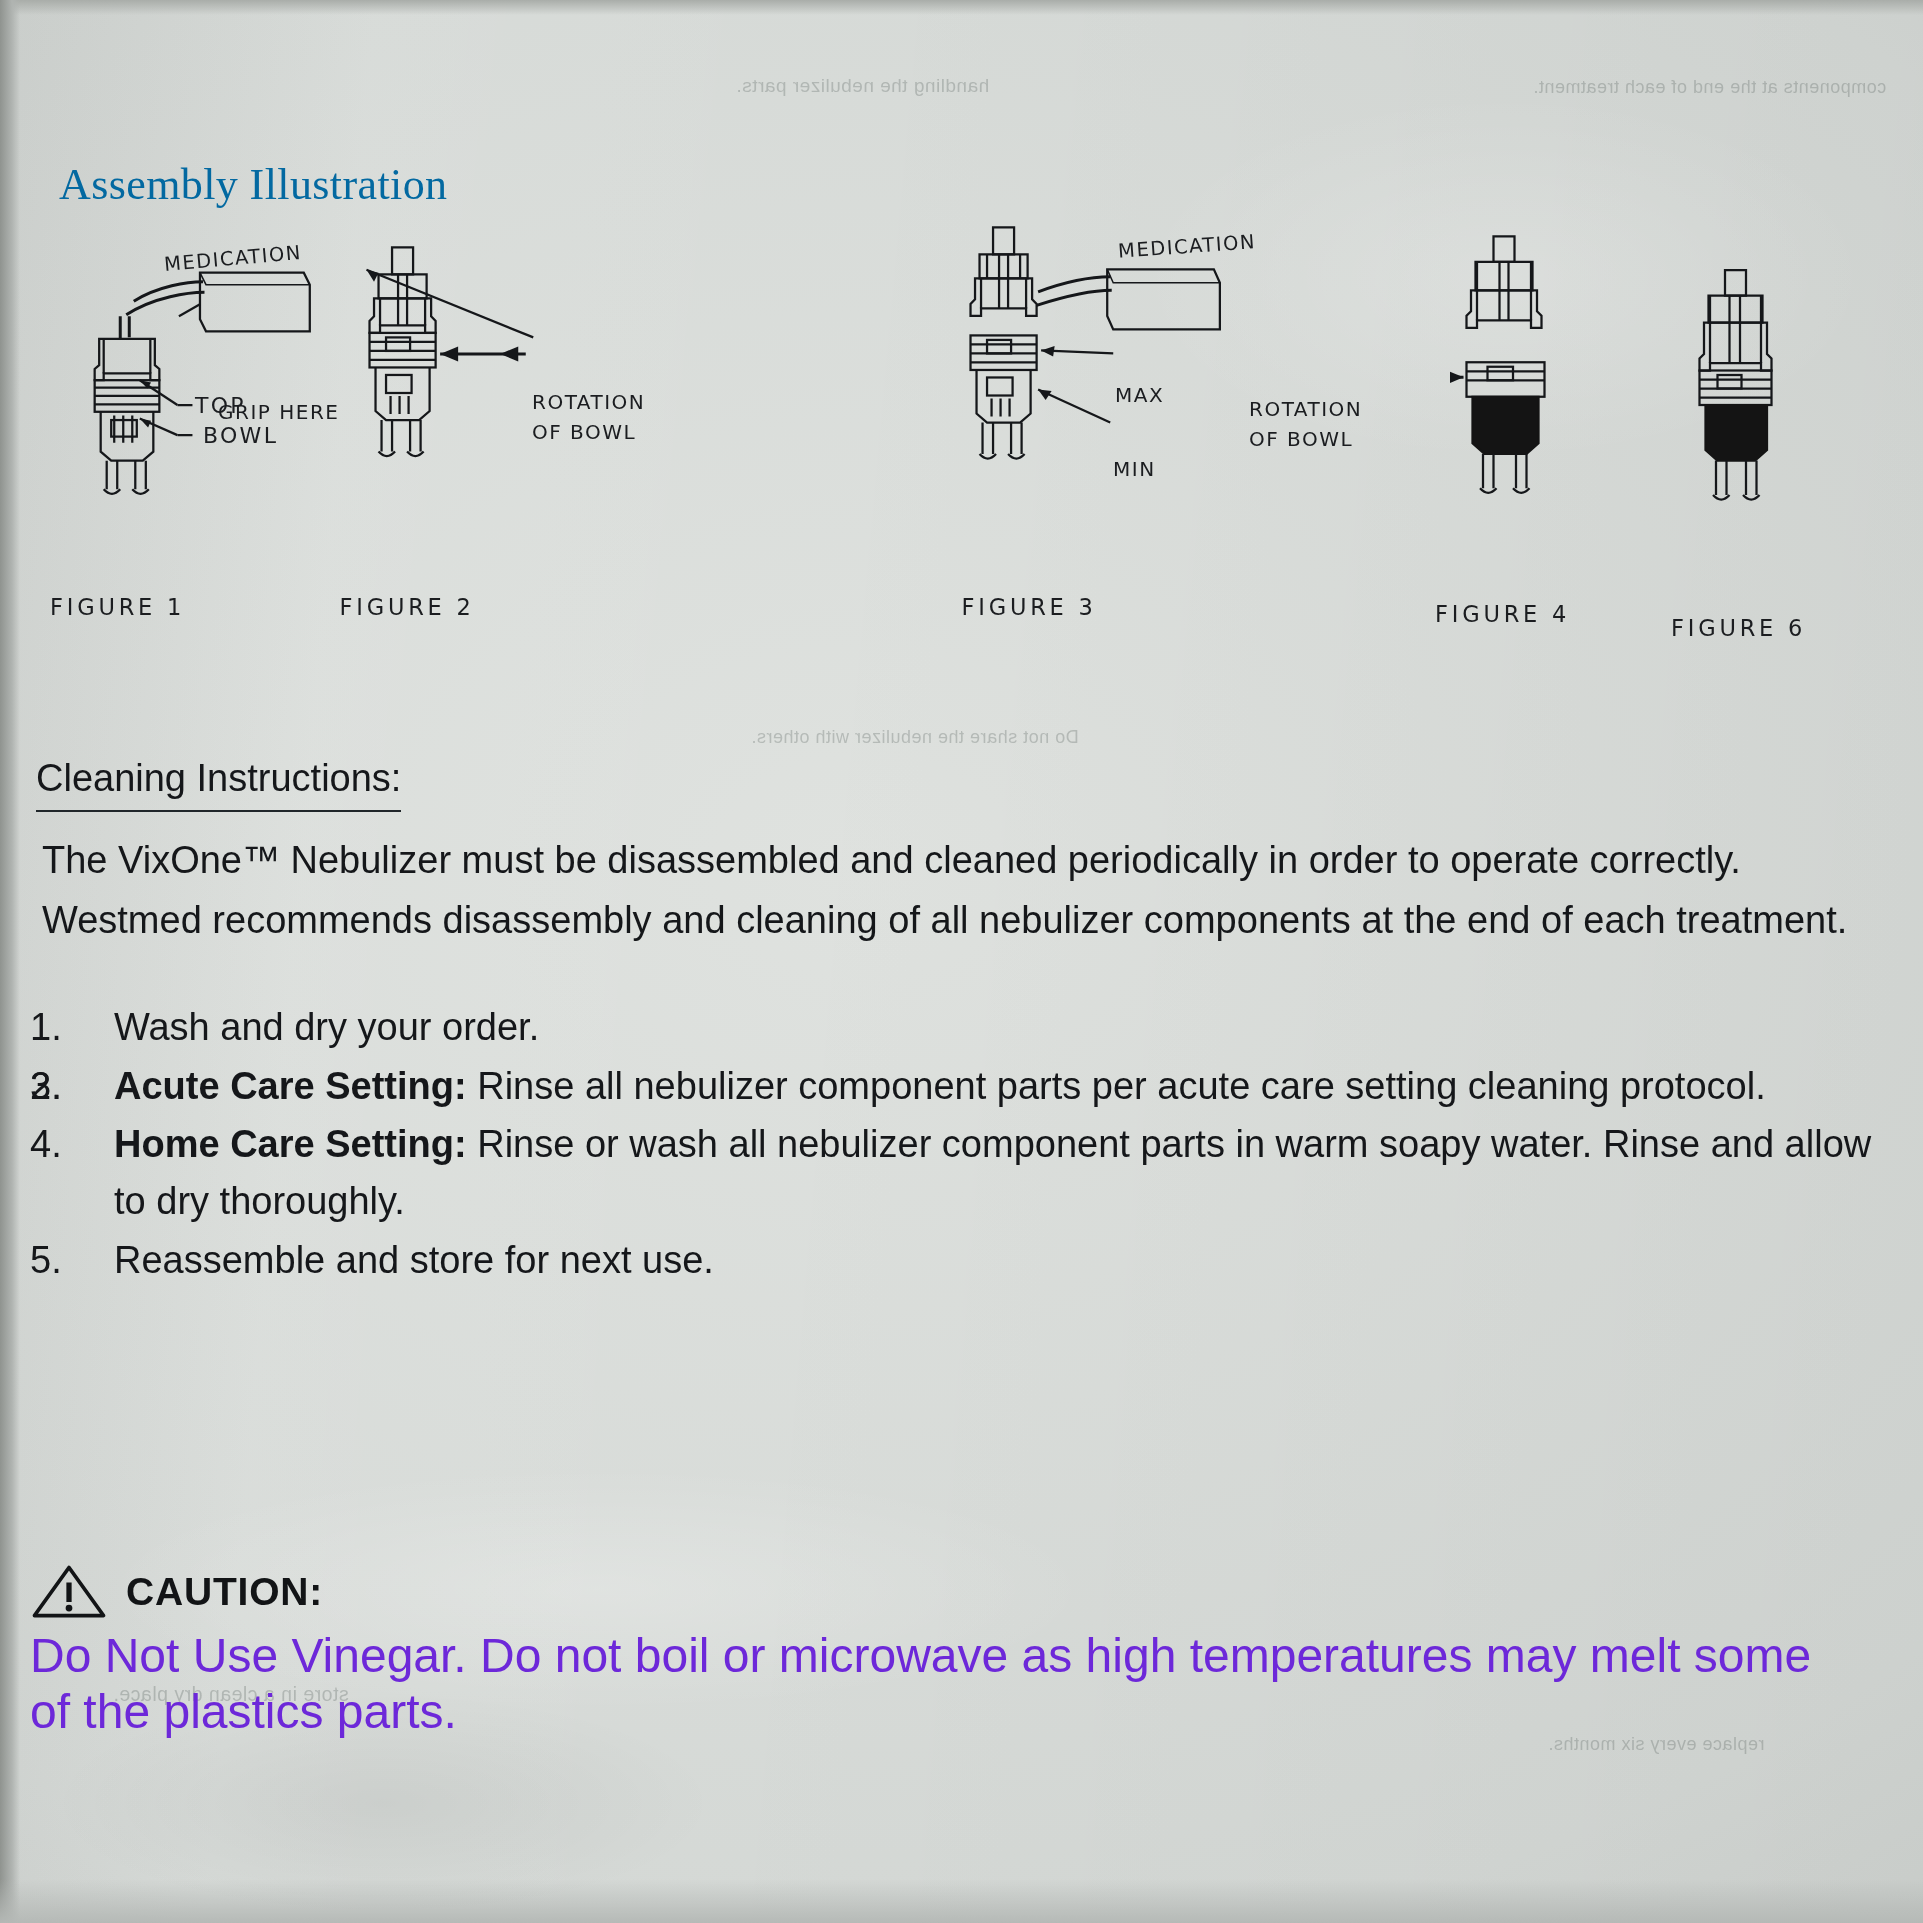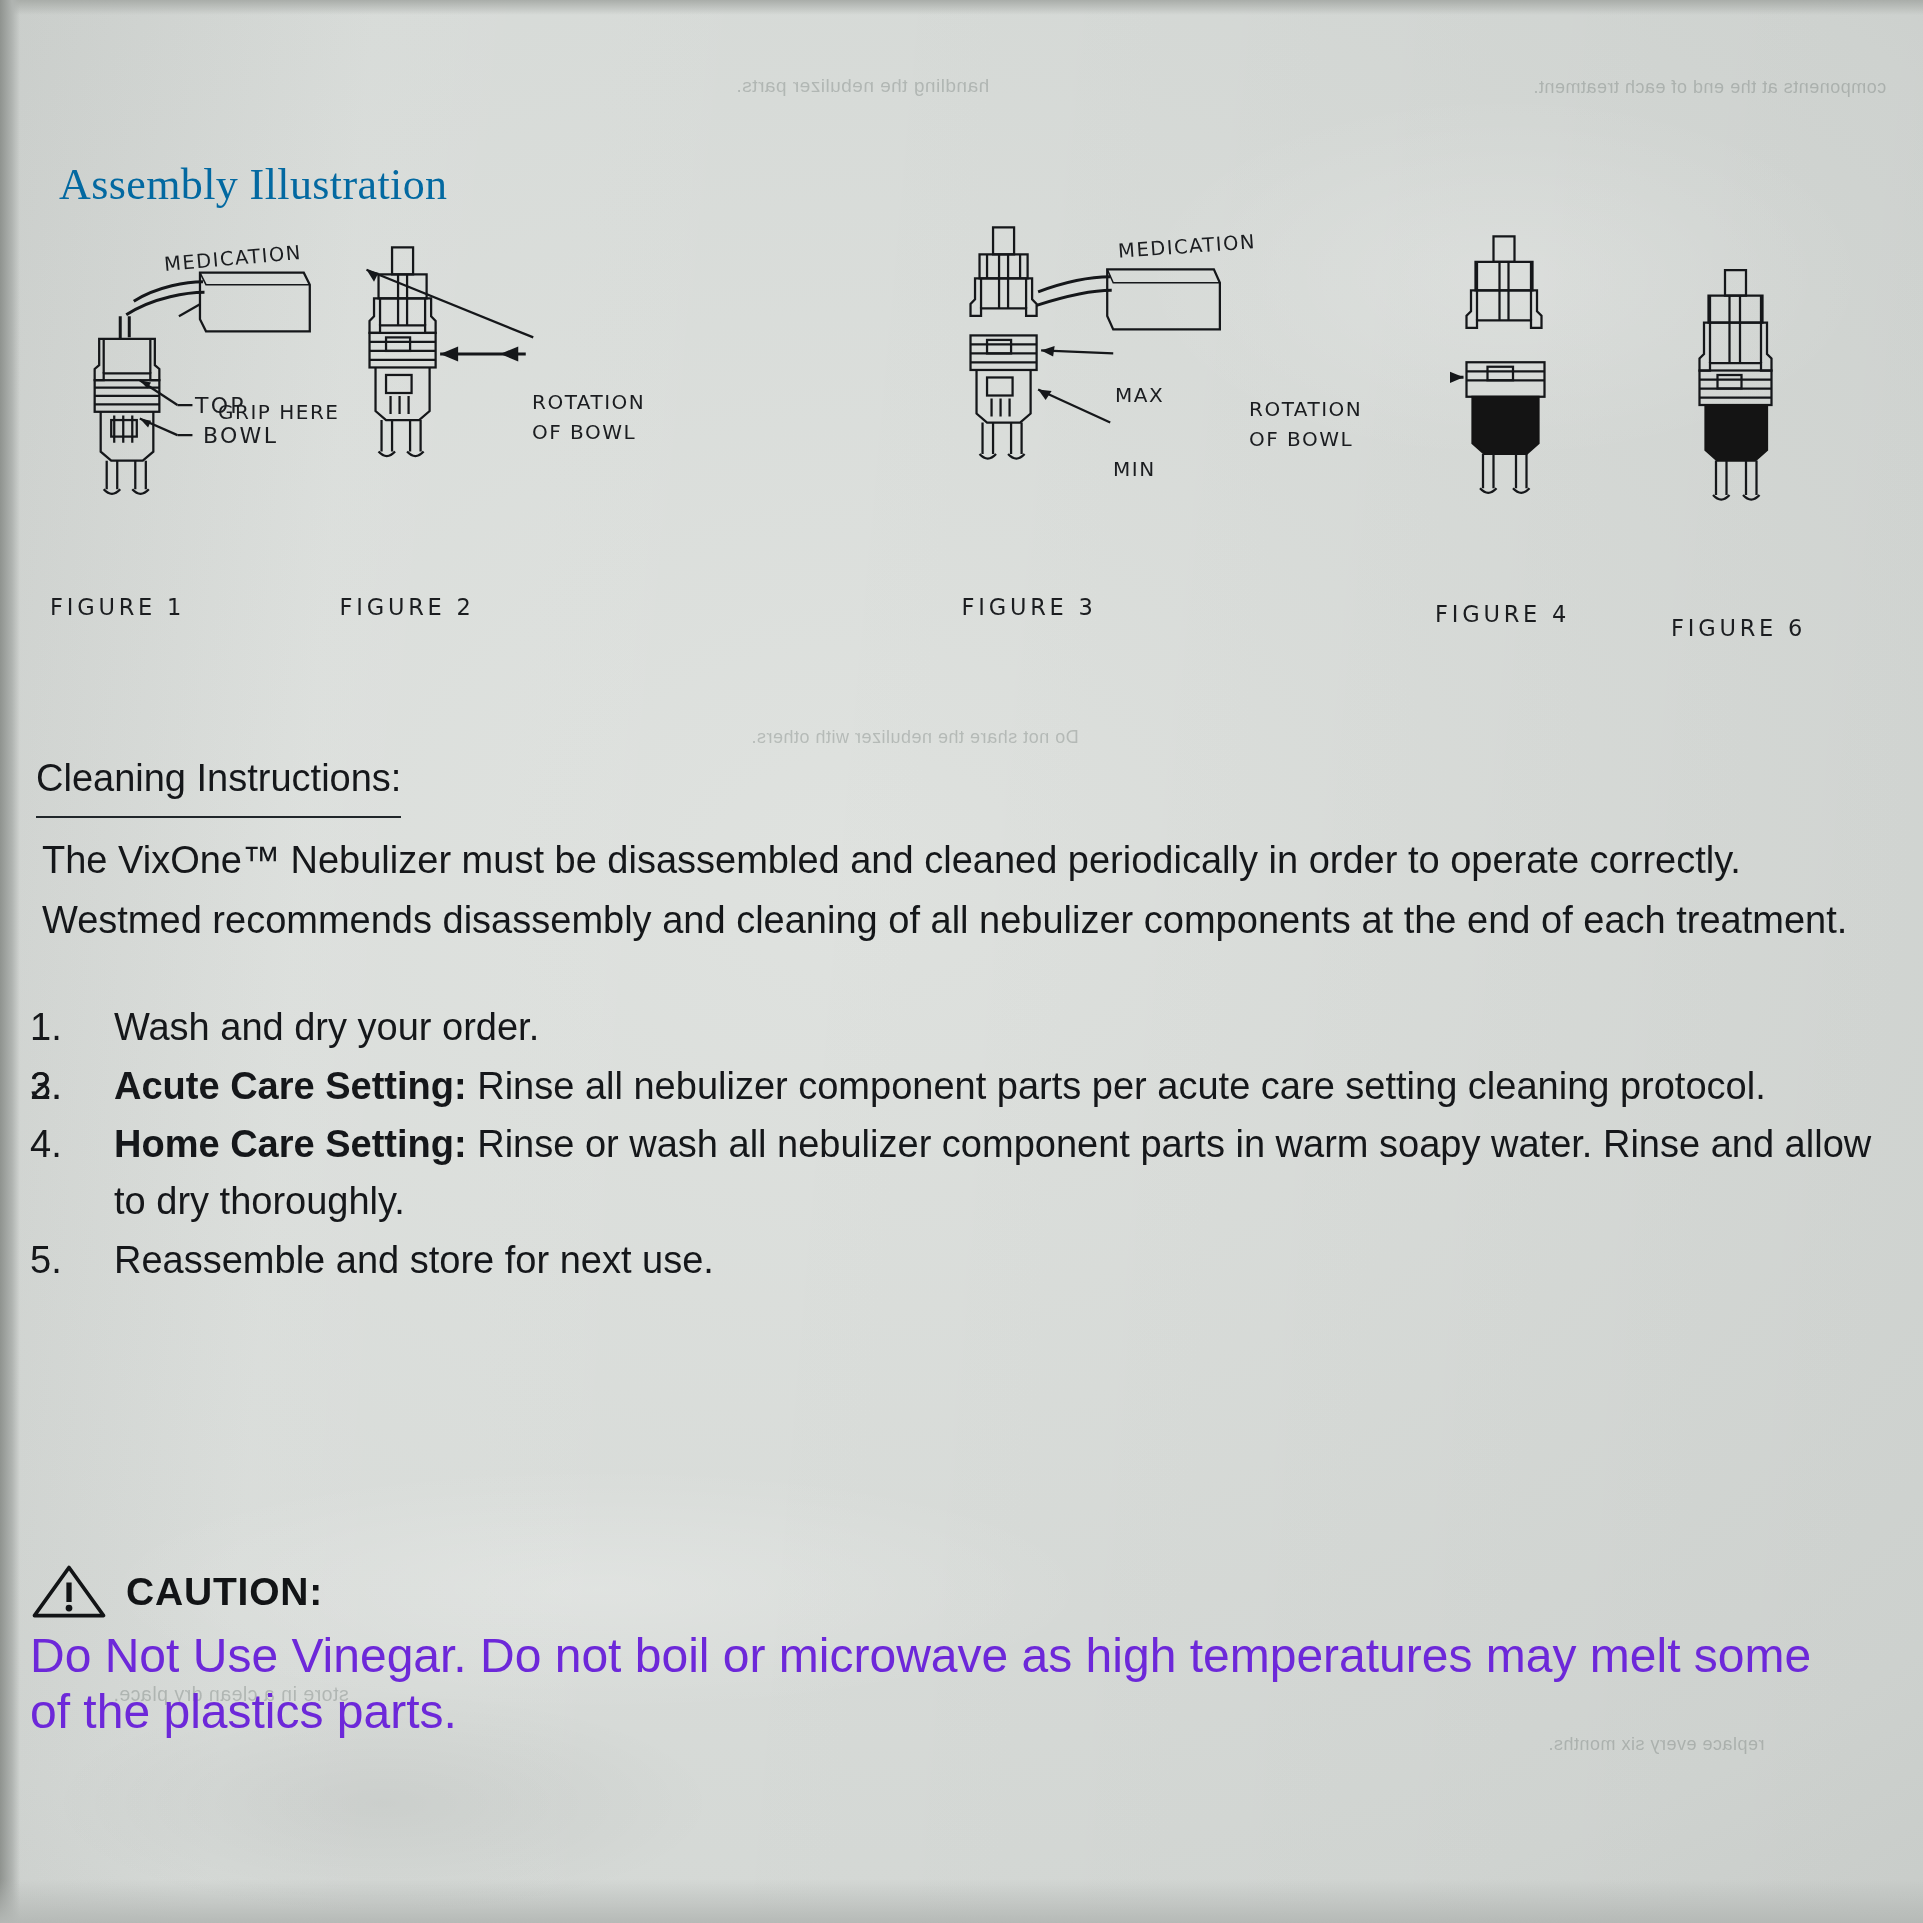--- a/index.html
+++ b/index.html
@@ -86,21 +86,21 @@
     color: #0369a1;
   }
 
   .subhead {
     position: absolute;
     left: 36px;
     top: 759px;
     font-size: 38px;
     color: #15171a;
     border-bottom: 2.3px solid #20262a;
-    padding-bottom: 18px;
+    padding-bottom: 12px;
     line-height: 1.02;
   }
 
   
   .figures {
     position: absolute;
     left: 0;
     top: 248px;
     width: 1924px;
     height: 421px;

